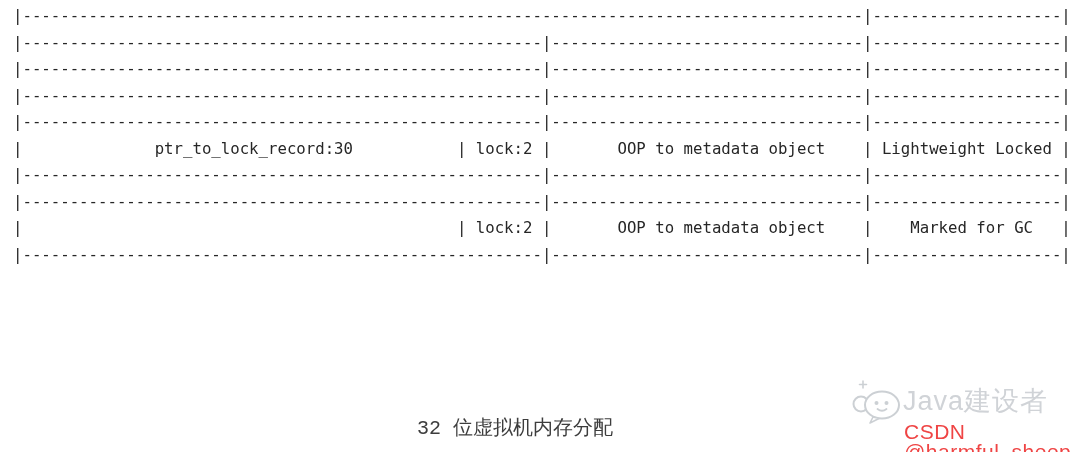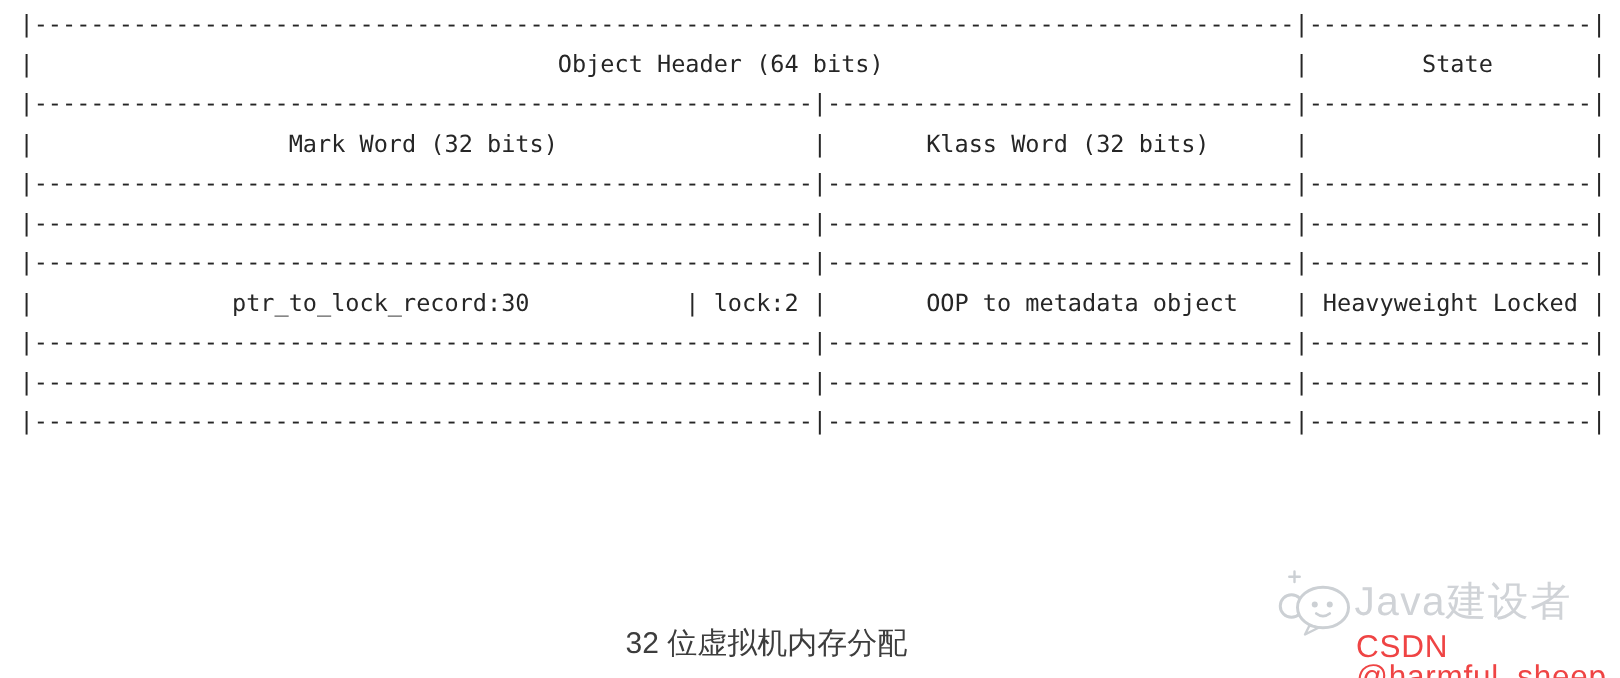--- a/index.html
+++ b/index.html
@@ -10,21 +10,21 @@
   }
   .ascii{
     position:absolute;left:13px;top:3px;
     font-family:"DejaVu Sans Mono",monospace;
     font-size:15.7px;line-height:26.5px;
     color:#262626;
   }
   .ln{white-space:pre;height:26.5px}
   .caption{
     position:absolute;left:417px;top:416px;
-    font-family:Liberation Sans, sans-serif;
+    font-family:Liberation Mono, monospace;
     font-size:20px;line-height:26px;color:#3d3d3d;
   }
   .watermark{position:absolute;left:0;top:0;width:1080px;height:452px;pointer-events:none}
   .wm-logo{position:absolute;left:849px;top:379px}
   .wm-brand{
     position:absolute;left:903px;top:386px;
     font-family:"Liberation Sans","DejaVu Sans",sans-serif;
     font-size:27px;line-height:30px;color:#d0d3d7;
     text-shadow:0 0 2px #ffffff,0 0 3px #ffffff;
     letter-spacing:1px;
@@ -34,29 +34,28 @@
     font-family:"Liberation Sans","DejaVu Sans",sans-serif;
     font-size:21px;line-height:20px;color:#ef4444;
     letter-spacing:0.5px;
   }
 </style>
 </head>
 <body>
 
 <div class="ascii">
   <div class="ln">|-----------------------------------------------------------------------------------------|--------------------|</div>
-  <div class="ln">|                                     Object Header (64 bits)                             |        State       |</div>
-  <div class="ln">|-------------------------------------------------------|---------------------------------|--------------------|</div>
-  <div class="ln">|                  Mark Word (32 bits)                  |       Klass Word (32 bits)      |                    |</div>
   <div class="ln">|-------------------------------------------------------|---------------------------------|--------------------|</div>
   <div class="ln">|-------------------------------------------------------|---------------------------------|--------------------|</div>
   <div class="ln">|-------------------------------------------------------|---------------------------------|--------------------|</div>
-  <div class="ln">|              ptr_to_lock_record:30           | lock:2 |       OOP to metadata object    | Heavyweight Locked |</div>
+  <div class="ln">|-------------------------------------------------------|---------------------------------|--------------------|</div>
+  <div class="ln">|              ptr_to_lock_record:30           | lock:2 |       OOP to metadata object    | Lightweight Locked |</div>
   <div class="ln">|-------------------------------------------------------|---------------------------------|--------------------|</div>
   <div class="ln">|-------------------------------------------------------|---------------------------------|--------------------|</div>
+  <div class="ln">|                                              | lock:2 |       OOP to metadata object    |    Marked for GC   |</div>
   <div class="ln">|-------------------------------------------------------|---------------------------------|--------------------|</div>
 </div>
 
 <div class="caption">32 位虚拟机内存分配</div>
 
 <div class="watermark">
   <svg class="wm-logo" width="58" height="48" viewBox="0 0 58 48" fill="none">
 
     <path d="M14 2 L14 9 M10.5 5.5 L17.5 5.5" stroke="#ccd0d4" stroke-width="1.6" stroke-linecap="round"></path>
 

